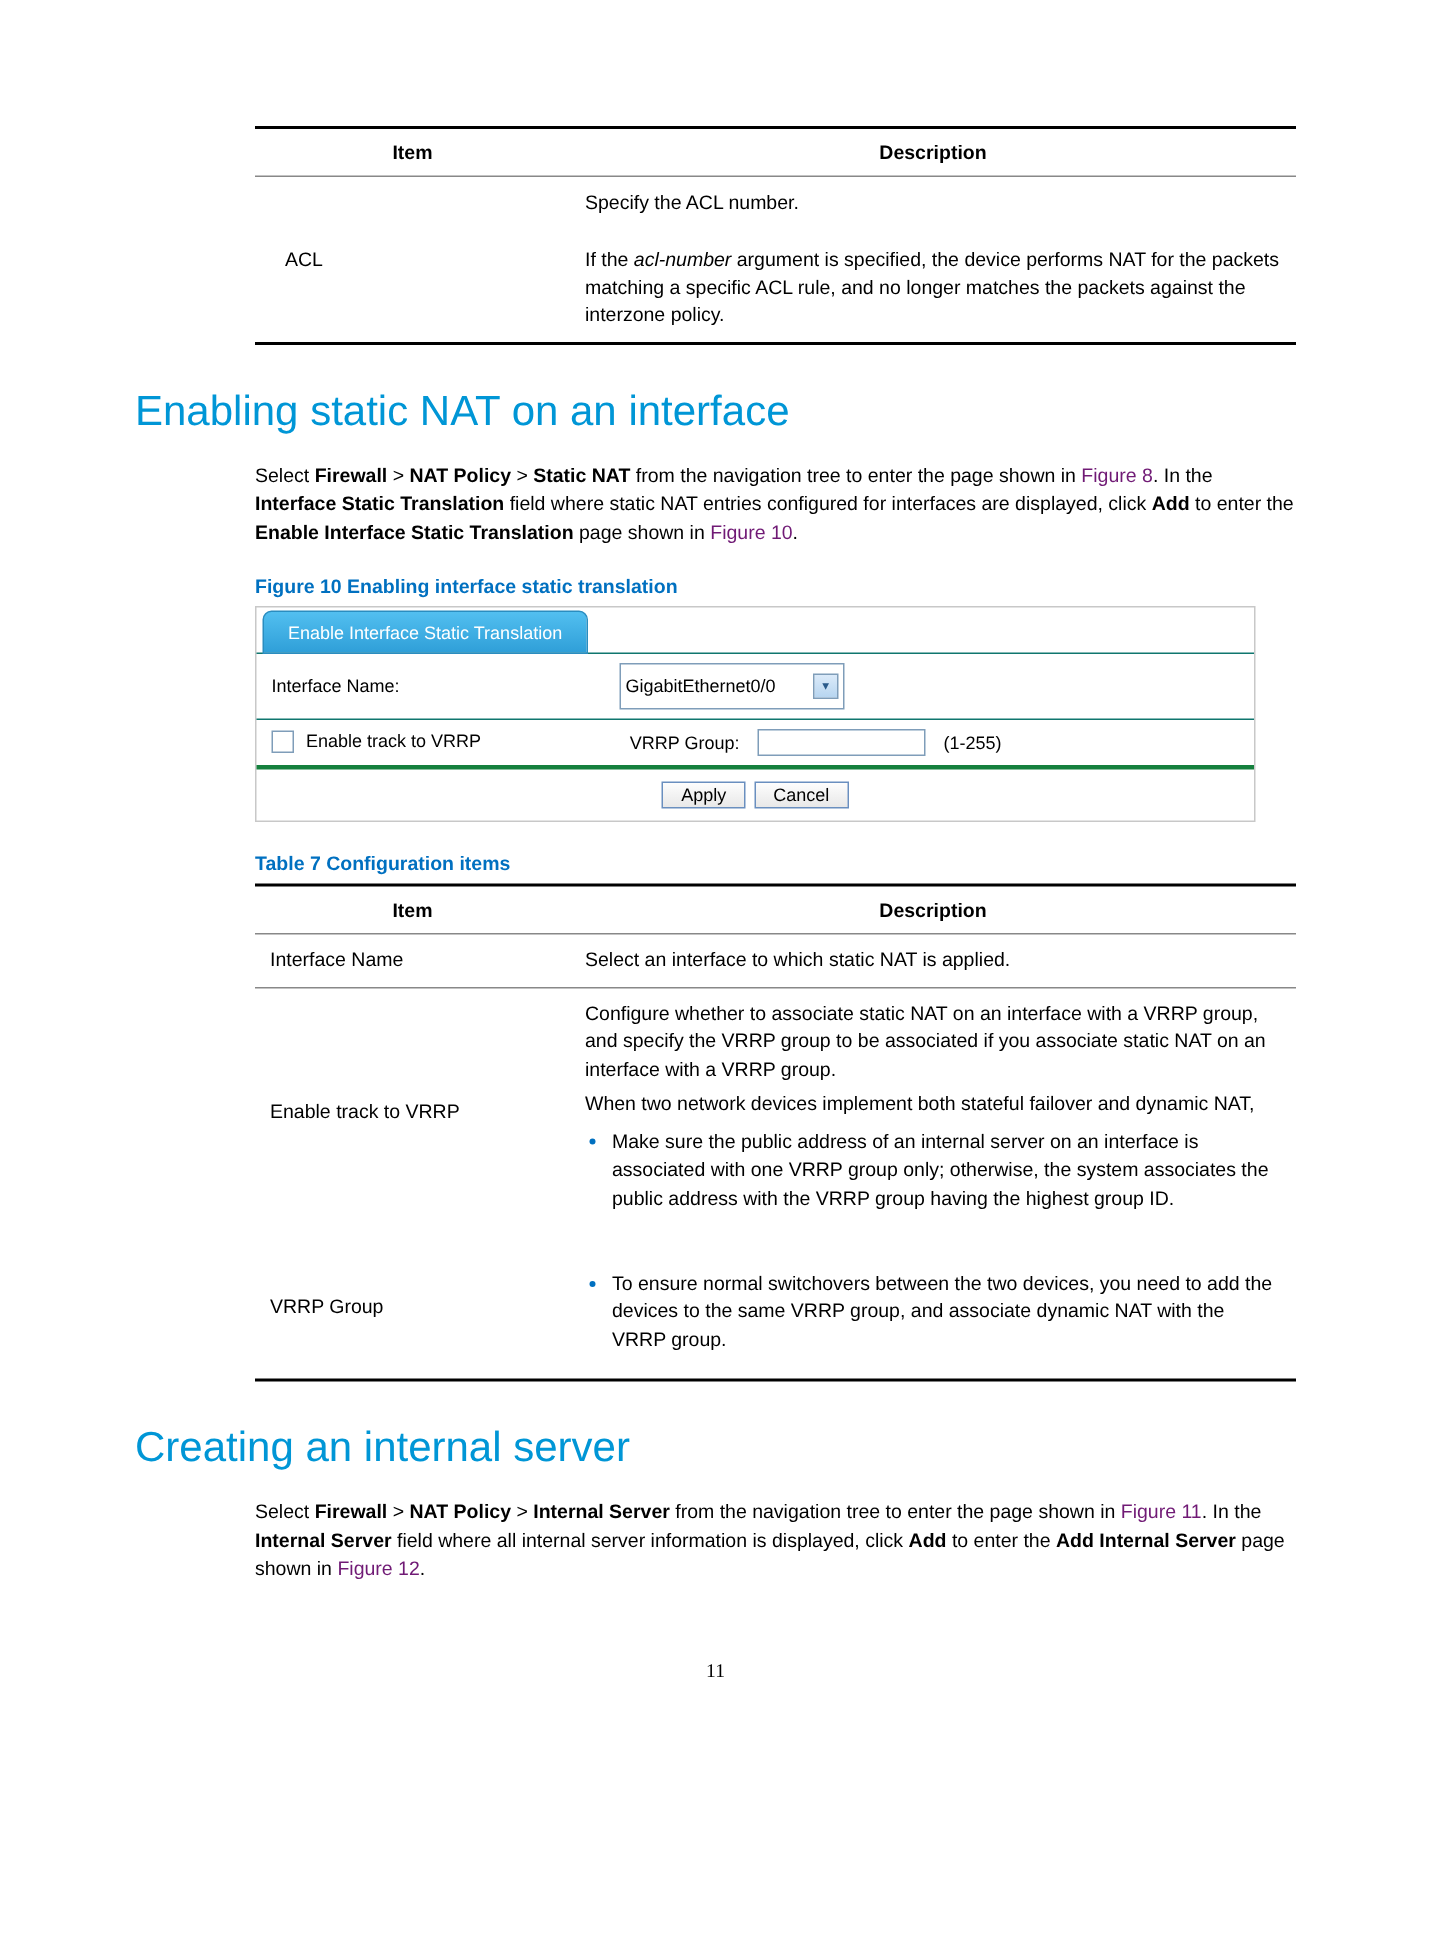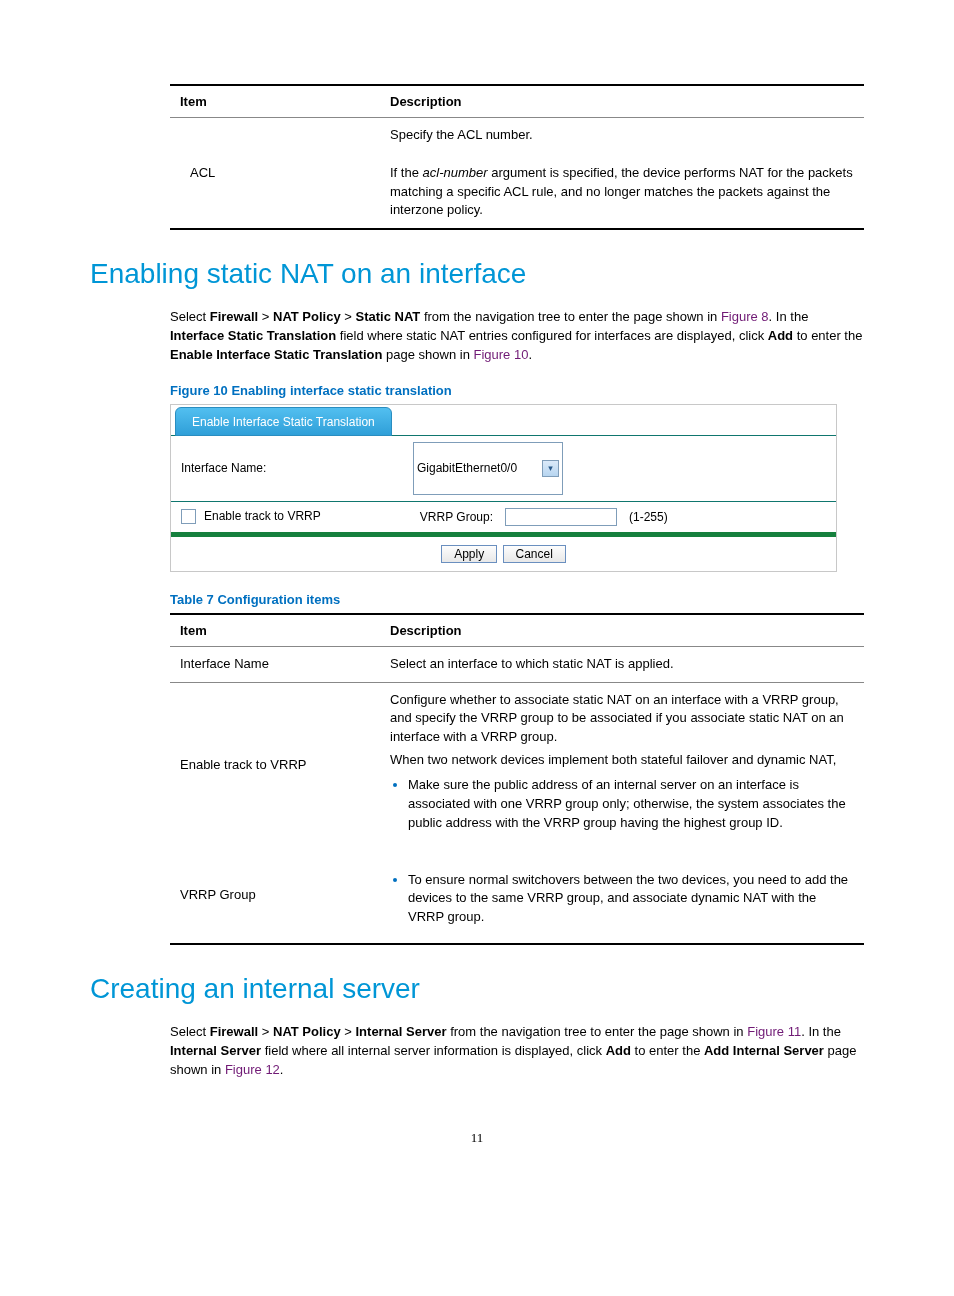--- a/index.html
+++ b/index.html
@@ -27,21 +27,21 @@
     font-weight: bold;
     font-size: 13px;
     margin: 18px 0 6px 0;
   }
   table.doc-table {
     border-collapse: collapse;
     width: 100%;
     margin-top: 4px;
   }
   table.doc-table th {
-    text-align: left;
+    text-align: center;
     font-weight: bold;
     padding: 8px 10px;
     border-top: 2px solid #000;
     border-bottom: 1px solid #888;
     font-size: 13px;
   }
   table.doc-table td {
     padding: 8px 10px;
     vertical-align: top;
     line-height: 1.45;
@@ -82,21 +82,21 @@
     display: flex;
     align-items: center;
     border-top: 1px solid #0f766e;
     padding: 6px 10px;
     column-gap: 12px;
   }
   .fig-label { width: 220px; }
   .fig-select {
     border: 1px solid #7f9db9;
     background: #fff;
-    padding: 17px 3px;
+    padding: 6px 3px;
     display: inline-flex;
     align-items: center;
     font-size: 12px;
     width: 142px;
     justify-content: space-between;
   }
   .dd-arrow {
     width: 15px; height: 15px;
     background: linear-gradient(#dbeaf9,#b7d5f0);
     border: 1px solid #7f9db9;
@@ -110,21 +110,21 @@
     margin-right: 8px;
     vertical-align: middle;
   }
   .fig-input {
     border: 1px solid #7f9db9;
     height: 16px;
     width: 110px;
     display: inline-block;
   }
   .fig-btnrow {
-    border-top: 5px solid #15803d;
+    border-top: 3px solid #15803d;
     text-align: center;
     padding: 8px 0;
   }
   .fig-btn {
     display: inline-block;
     border: 1px solid #6a8fbf;
     background: linear-gradient(#fdfdfd,#e8e8e8);
     padding: 1px 12px;
     font-size: 12px;
     margin: 0 1px;

